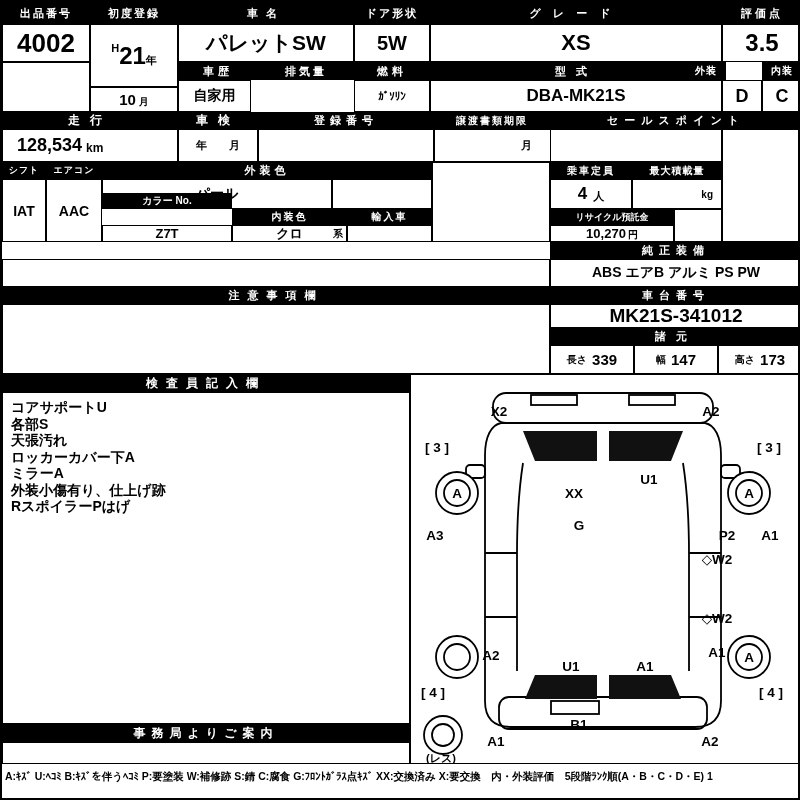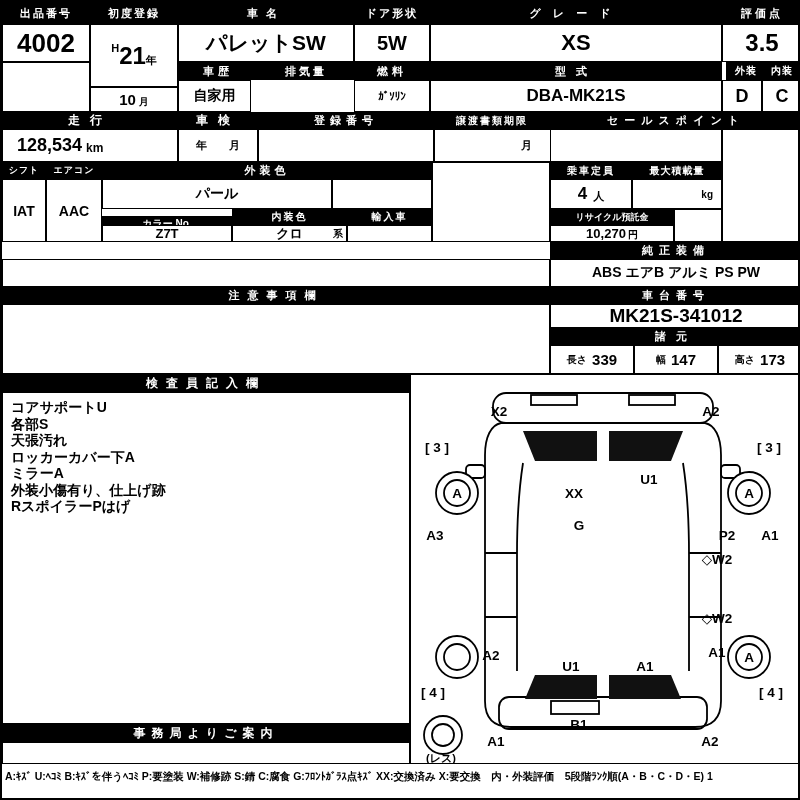--- a/index.html
+++ b/index.html
@@ -64,21 +64,21 @@
 
   <div class="cell" style="left:176px;top:22px;width:176px;height:38px;font-size:21px">パレットSW</div>
   <div class="cell" style="left:352px;top:22px;width:76px;height:38px;font-size:20px">5W</div>
   <div class="cell" style="left:428px;top:22px;width:292px;height:38px;font-size:22px">XS</div>
   <div class="cell" style="left:720px;top:22px;width:80px;height:38px;font-size:24px">3.5</div>
 
   <div class="bar" style="left:176px;top:60px;width:80px;height:18px;letter-spacing:4px">車歴</div>
   <div class="bar" style="left:256px;top:60px;width:96px;height:18px;letter-spacing:3px">排気量</div>
   <div class="bar" style="left:352px;top:60px;width:76px;height:18px;letter-spacing:4px">燃料</div>
   <div class="bar" style="left:428px;top:60px;width:292px;height:18px;letter-spacing:10px">型式</div>
-  <div class="bar" style="left:724px;top:60px;width:40px;height:18px;font-size:10px;letter-spacing:1px">外装</div>
+  <div class="bar" style="left:684px;top:60px;width:40px;height:18px;font-size:10px;letter-spacing:1px">外装</div>
   <div class="bar" style="left:760px;top:60px;width:40px;height:18px;font-size:10px;letter-spacing:1px">内装</div>
 
   <div class="cell" style="left:176px;top:78px;width:73px;height:32px;font-size:14px">自家用</div>
   <div class="cell" style="left:352px;top:78px;width:76px;height:32px;font-size:11px">ｶﾞｿﾘﾝ</div>
   <div class="cell" style="left:428px;top:78px;width:292px;height:32px;font-size:17px">DBA-MK21S</div>
   <div class="cell" style="left:720px;top:78px;width:40px;height:32px;font-size:18px">D</div>
   <div class="cell" style="left:760px;top:78px;width:40px;height:32px;font-size:18px">C</div>
 
   <div class="bar" style="left:0;top:110px;width:176px;height:17px;font-size:12px;letter-spacing:10px">走行</div>
   <div class="cell left" style="left:0;top:127px;width:176px;height:33px;padding-left:14px">
@@ -106,21 +106,21 @@
   <div class="cell" style="left:430px;top:160px;width:118px;height:80px"></div>
 
   <div class="bar" style="left:548px;top:160px;width:82px;height:17px;font-size:10px;letter-spacing:2px">乗車定員</div>
   <div class="cell" style="left:548px;top:177px;width:82px;height:30px">
     <span style="font-size:17px">4</span>
     <span style="font-size:11px;position:relative;top:2px;margin-left:6px">人</span>
   </div>
   <div class="bar" style="left:630px;top:160px;width:90px;height:17px;font-size:10px;letter-spacing:1px">最大積載量</div>
   <div class="cell right" style="left:630px;top:177px;width:90px;height:30px;font-size:10px;padding-right:8px">kg</div>
 
-  <div class="bar" style="left:100px;top:214px;width:130px;height:16px;font-size:10px">カラー No.</div>
+  <div class="bar" style="left:100px;top:191px;width:130px;height:16px;font-size:10px">カラー No.</div>
   <div class="bar" style="left:230px;top:207px;width:115px;height:16px;font-size:10px;letter-spacing:2px">内装色</div>
   <div class="bar" style="left:345px;top:207px;width:85px;height:16px;font-size:10px;letter-spacing:2px">輸入車</div>
   <div class="cell" style="left:100px;top:223px;width:130px;height:17px;font-size:13px">Z7T</div>
   <div class="cell" style="left:230px;top:223px;width:115px;height:17px;font-size:13px">
     <span>クロ</span>
     <span style="position:absolute;right:3px;font-size:10px">系</span>
   </div>
   <div class="cell" style="left:345px;top:223px;width:85px;height:17px"></div>
   <div class="bar" style="left:548px;top:207px;width:124px;height:16px;font-size:9px">リサイクル預託金</div>
   <div class="cell" style="left:548px;top:223px;width:124px;height:17px">

